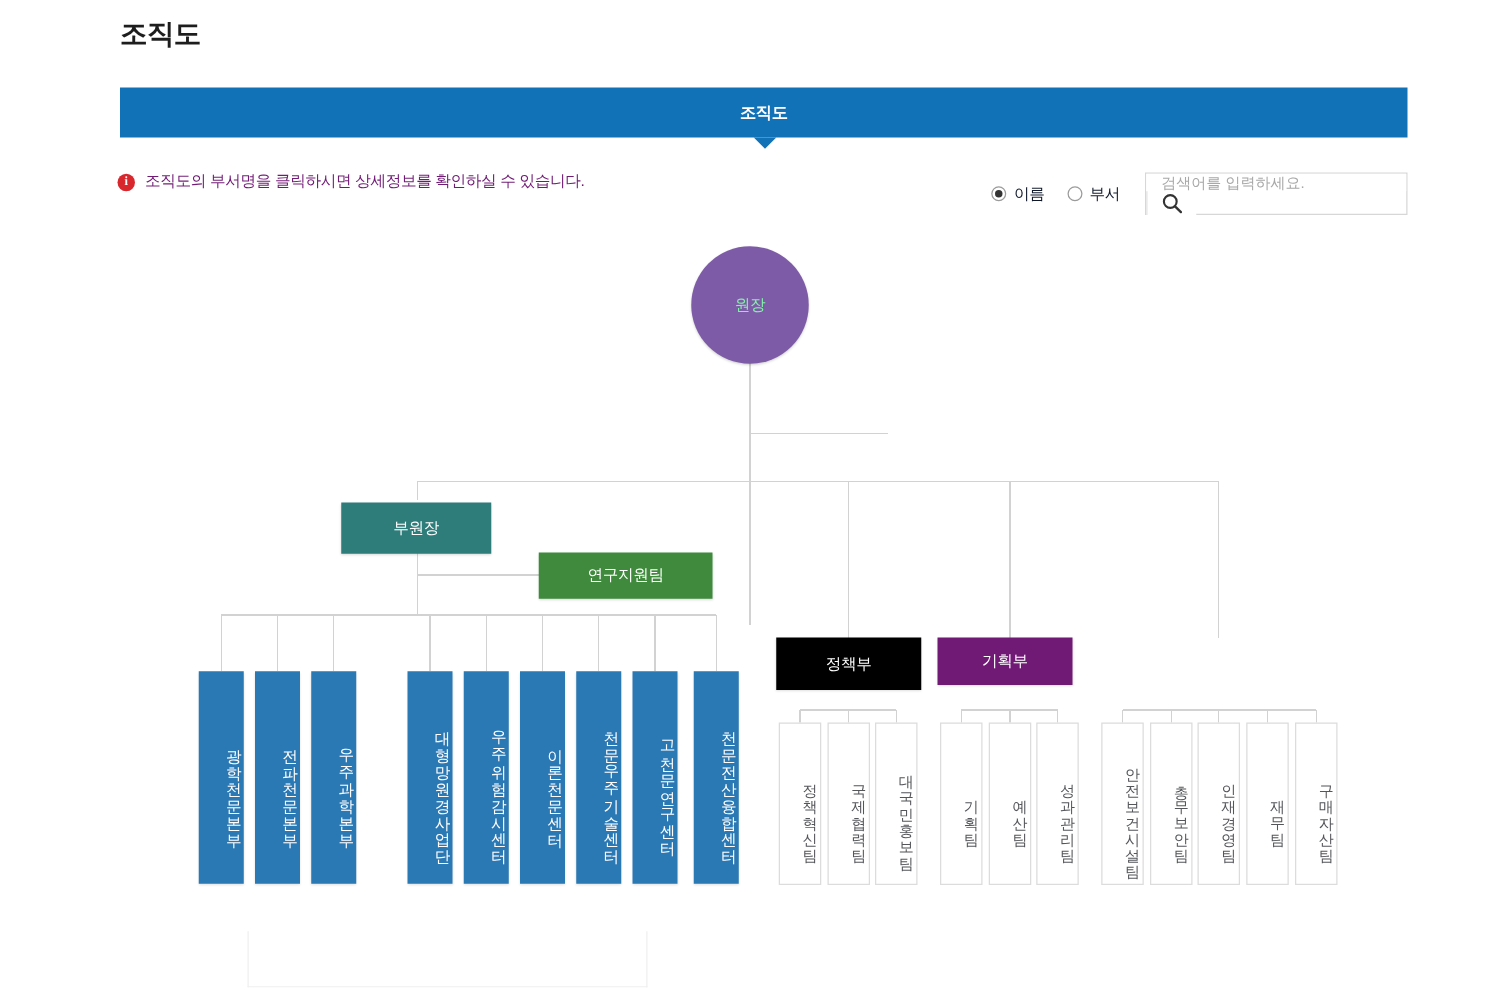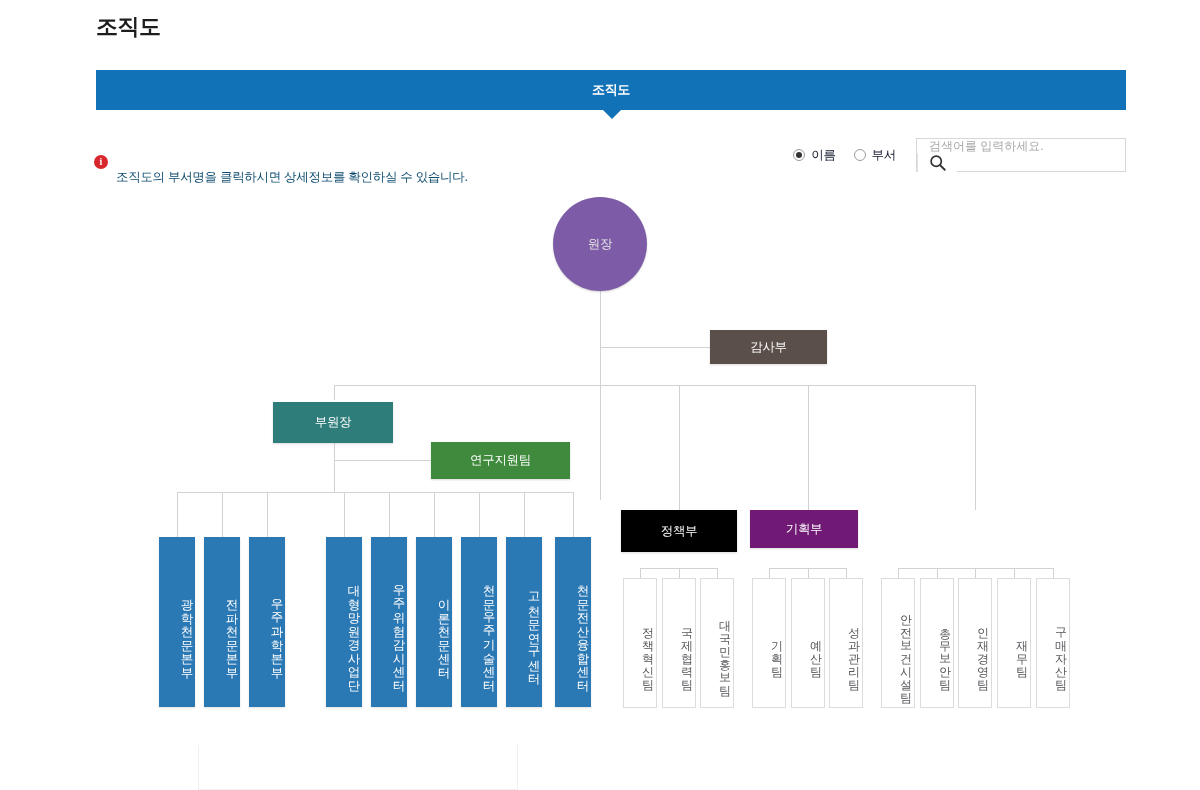--- a/index.html
+++ b/index.html
@@ -42,21 +42,21 @@
     position: absolute; left: 94px; top: 137px;
     display: flex; align-items: center; gap: 8px;
   }
   .info-icon {
     width: 14px; height: 14px; border-radius: 50%;
     background: #d9272e; color: #fff;
     font-size: 10px; font-weight: bold; line-height: 14px;
     text-align: center; flex: none;
     font-family: "Liberation Serif", serif;
   }
-  .notice-text { font-size: 12.5px; color: #0c4a6e; letter-spacing: -0.3px; margin-top: 32px; }
+  .notice-text { font-size: 12.5px; color: #701a75; letter-spacing: -0.3px; }
 
   
   .searchrow {
     position: absolute; right: 74px; top: 138px;
     display: flex; align-items: center;
   }
   .radio-group { display: flex; align-items: center; gap: 18px; margin-right: 20px; }
   .radio-item { display: flex; align-items: center; gap: 6px; cursor: pointer; }
   .radio-dot {
     width: 12px; height: 12px; border-radius: 50%;
@@ -86,21 +86,21 @@
 
   
   .chart { position: absolute; left: 0; top: 180px; width: 1200px; height: 610px; }
   .chart svg.lines { position: absolute; left: 0; top: 0; width: 1200px; height: 610px; }
 
   .node { position: absolute; display: flex; align-items: center; justify-content: center;
           text-align: center; cursor: pointer; }
 
   .node.circle {
     border-radius: 50%;
-    color: #e5e5e5; font-size: 12.5px; letter-spacing: -0.3px;
+    color: #86efac; font-size: 12.5px; letter-spacing: -0.3px;
     box-shadow: 0 1px 2px rgba(0,0,0,0.18);
   }
   .node.bar { color: #fff; font-size: 12.5px; letter-spacing: -0.3px;
               box-shadow: 0 1px 2px rgba(0,0,0,0.15); }
 
   .node.vert {
     writing-mode: vertical-rl;
     color: #fff; font-size: 12.5px; letter-spacing: 1px;
     padding-top: 16px; align-items: flex-start;
     box-shadow: 0 1px 2px rgba(0,0,0,0.12);
@@ -201,23 +201,20 @@
         <line x1="975" y1="388" x2="975" y2="398"></line>
         <line x1="1014" y1="388" x2="1014" y2="398"></line>
         <line x1="1053" y1="388" x2="1053" y2="398"></line>
       </g>
     </svg>
 
     <div class="node circle" style="left:553px; top:17px; width:94px; height:94px; background:#7d5ba6;">
       <span>원장</span>
     </div>
 
-    <div class="node bar" style="left:710px; top:150px; width:117px; height:34px; background:#5b5049;">
-      <span>감사부</span>
-    </div>
 
     <div class="node bar" style="left:273px; top:222px; width:120px; height:41px; background:#2e7d7b;">
       <span>부원장</span>
     </div>
 
     <div class="node bar" style="left:431px; top:262px; width:139px; height:37px; background:#3f8a3c;">
       <span>연구지원팀</span>
     </div>
 
     <div class="node vert" style="left:159px; top:357px; width:36px; height:170px; background:#2a78b4;">

